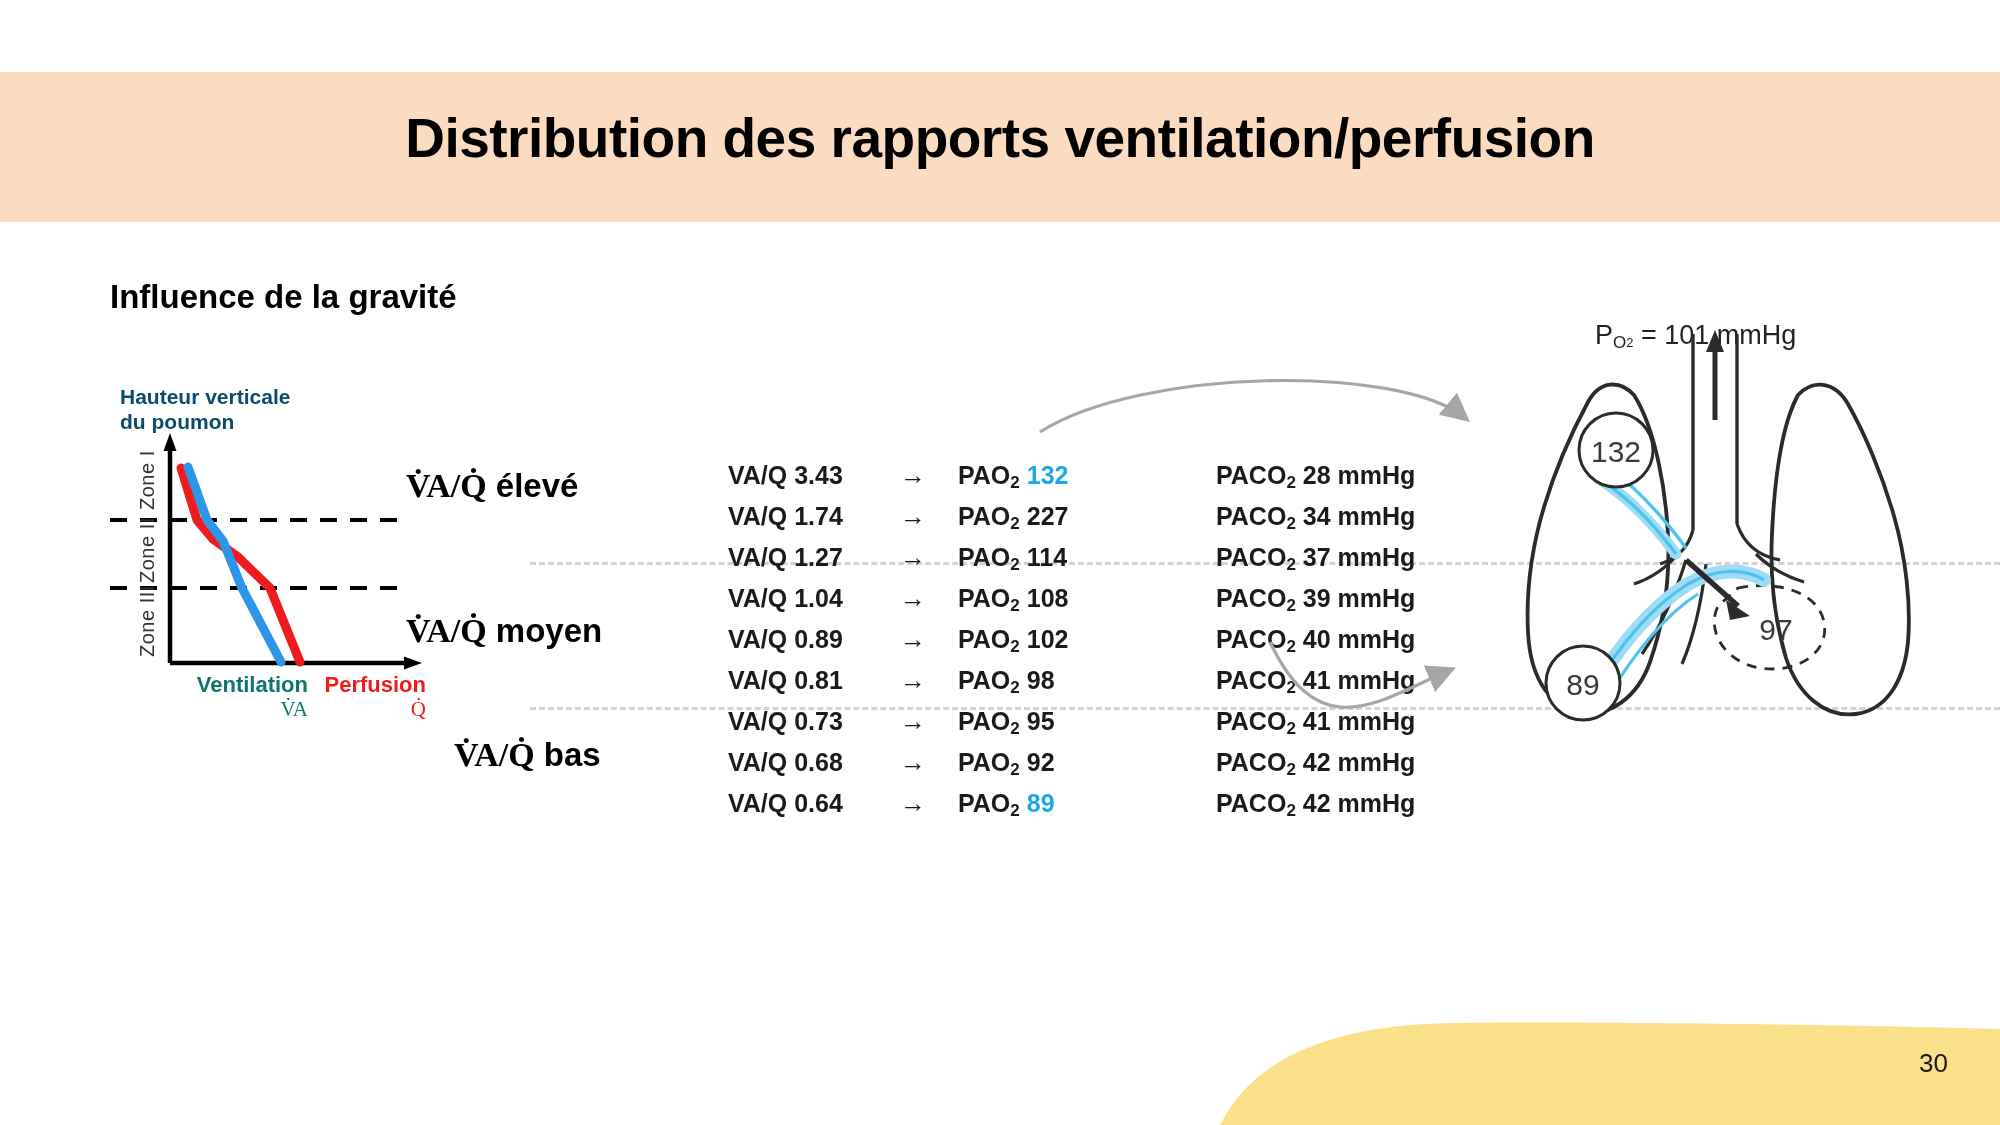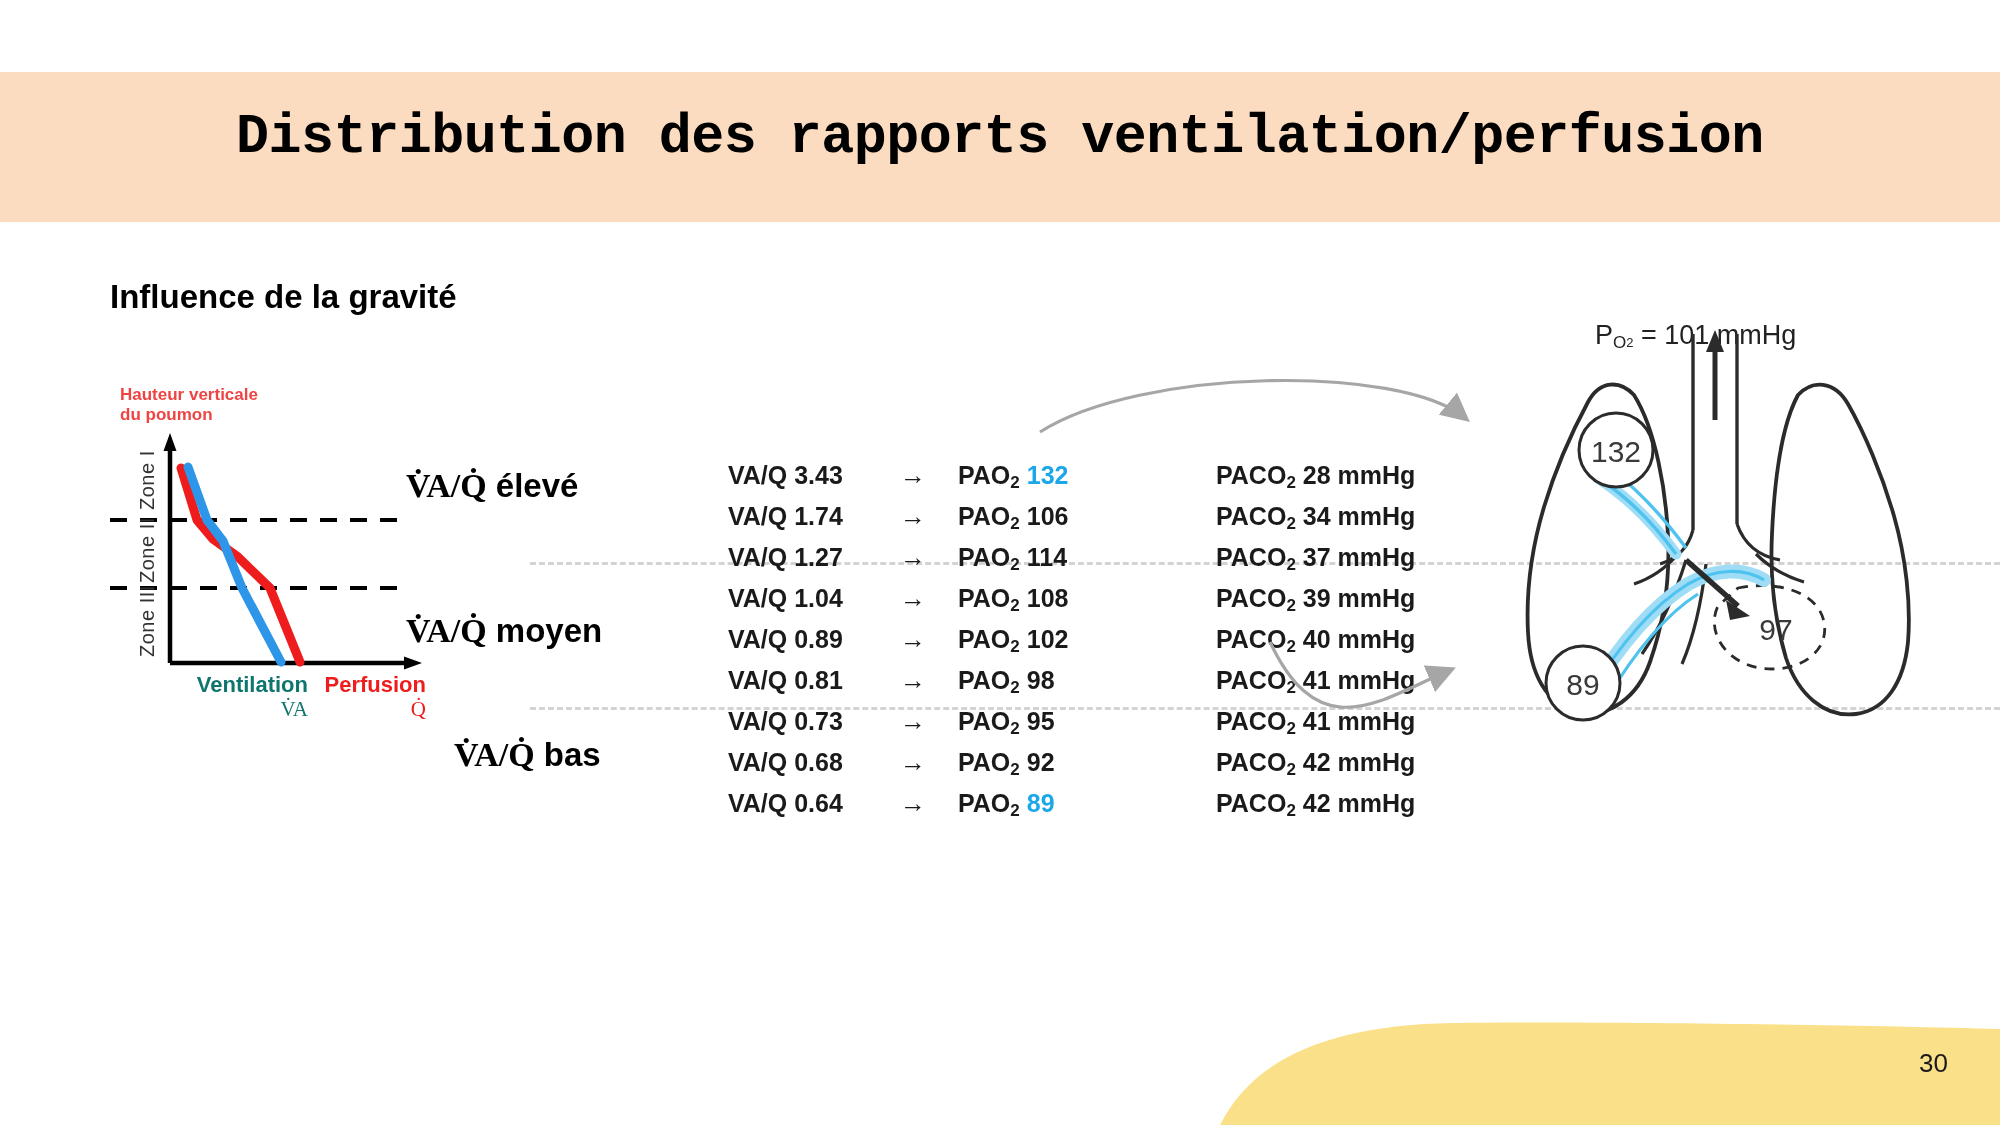--- a/index.html
+++ b/index.html
@@ -24,21 +24,21 @@
     width: 2000px;
     height: 150px;
     background: #FBDCC0;
   }
   #title-text {
     position: absolute;
     left: 0;
     top: 106px;
     width: 2000px;
     text-align: center;
-    font-family: Liberation Mono, monospace;
+    font-family: Liberation Sans, sans-serif;
     font-weight: bold;
     font-size: 55px;
     letter-spacing: -0.5px;
     color: #000;
     white-space: nowrap;
   }
 
   
   #subtitle {
     position: absolute;
@@ -55,24 +55,24 @@
     position: absolute;
     left: 110px;
     top: 385px;
     width: 410px;
     height: 540px;
   }
   #chart-ylabel {
     position: absolute;
     left: 10px;
     top: 0px;
-    font-size: 17px;
+    font-size: 21px;
     font-weight: bold;
     line-height: 1.18;
-    color: #ef4444;
+    color: #0c4a6e;
     white-space: pre-line;
   }
   #chart-svg {
     position: absolute;
     left: 0;
     top: 0;
   }
   .zone-label {
     position: absolute;
     font-size: 20px;
@@ -253,21 +253,21 @@
 <div id="data-table">
     <div class="drow">
       <div class="c-vq">VA/Q 3.43</div>
       <div class="c-arr">→</div>
       <div class="c-pao"><span>PAO</span><span class="sub">2</span> <span style="color:#1BA7E8">132</span></div>
       <div class="c-paco"><span>PACO</span><span class="sub">2</span> 28 mmHg</div>
     </div>
     <div class="drow">
       <div class="c-vq">VA/Q 1.74</div>
       <div class="c-arr">→</div>
-      <div class="c-pao"><span>PAO</span><span class="sub">2</span> <span>106</span></div>
+      <div class="c-pao"><span>PAO</span><span class="sub">2</span> <span>227</span></div>
       <div class="c-paco"><span>PACO</span><span class="sub">2</span> 34 mmHg</div>
     </div>
     <div class="drow">
       <div class="c-vq">VA/Q 1.27</div>
       <div class="c-arr">→</div>
       <div class="c-pao"><span>PAO</span><span class="sub">2</span> <span>114</span></div>
       <div class="c-paco"><span>PACO</span><span class="sub">2</span> 37 mmHg</div>
     </div>
     <div class="drow">
       <div class="c-vq">VA/Q 1.04</div>

